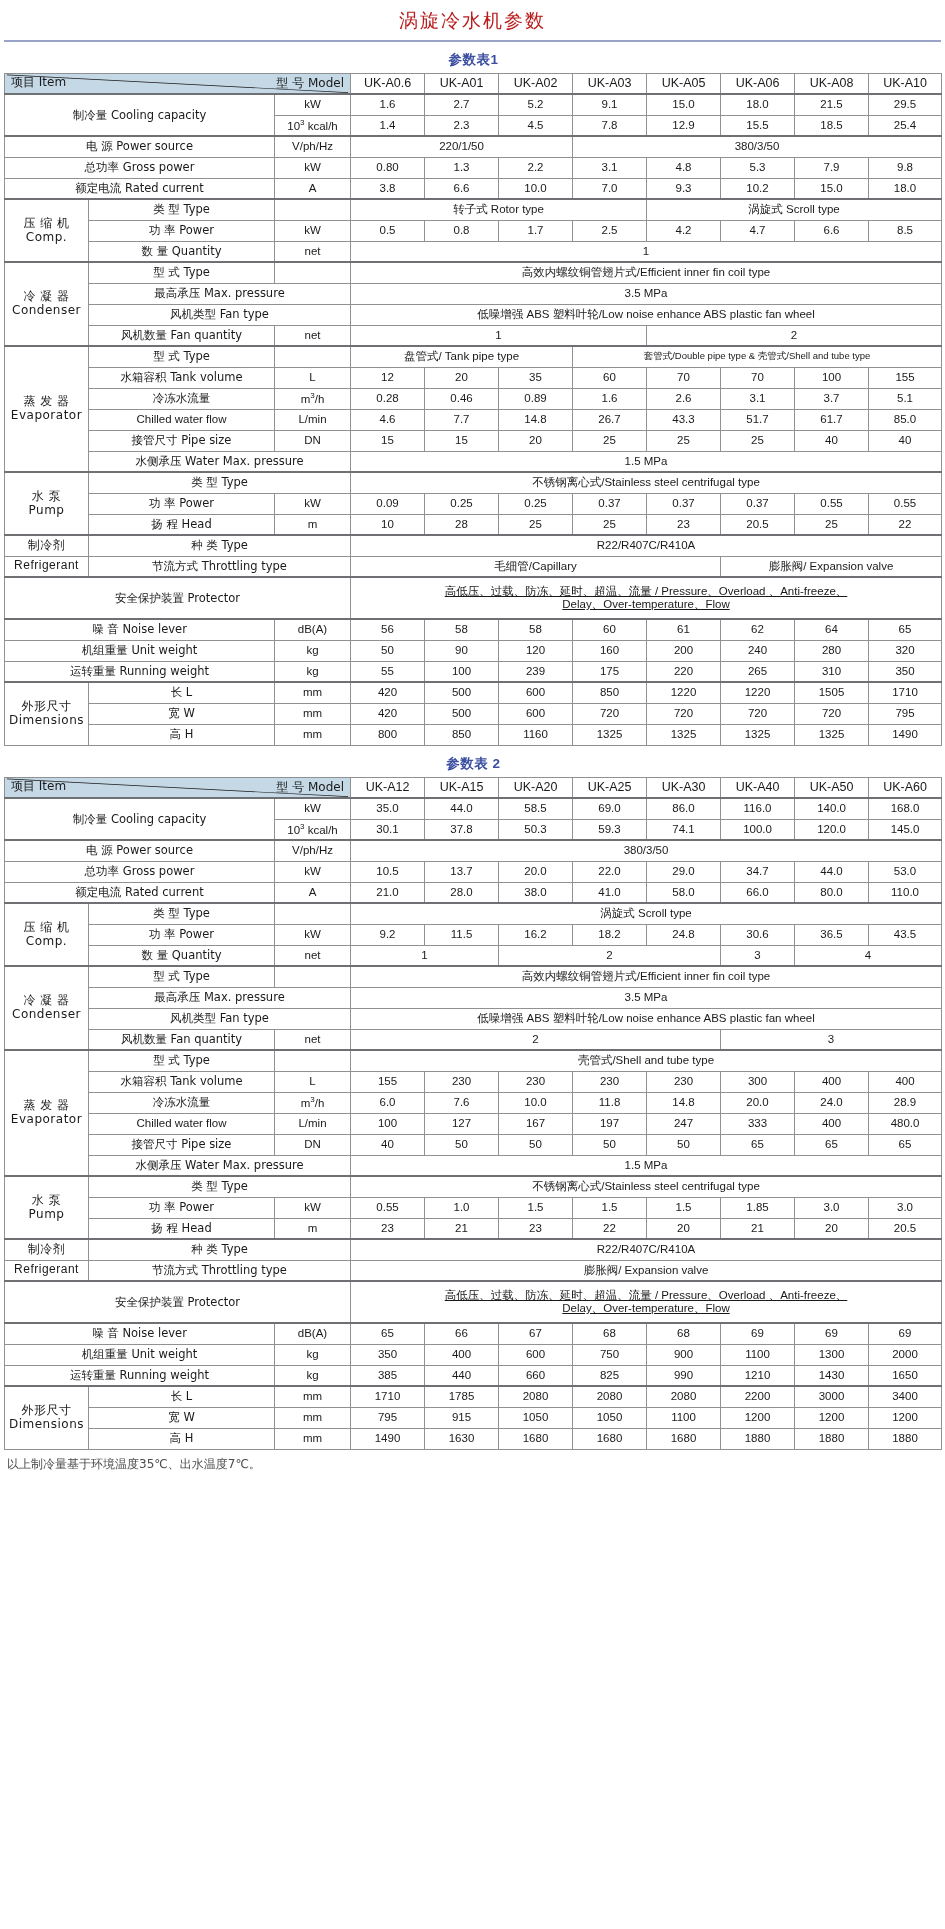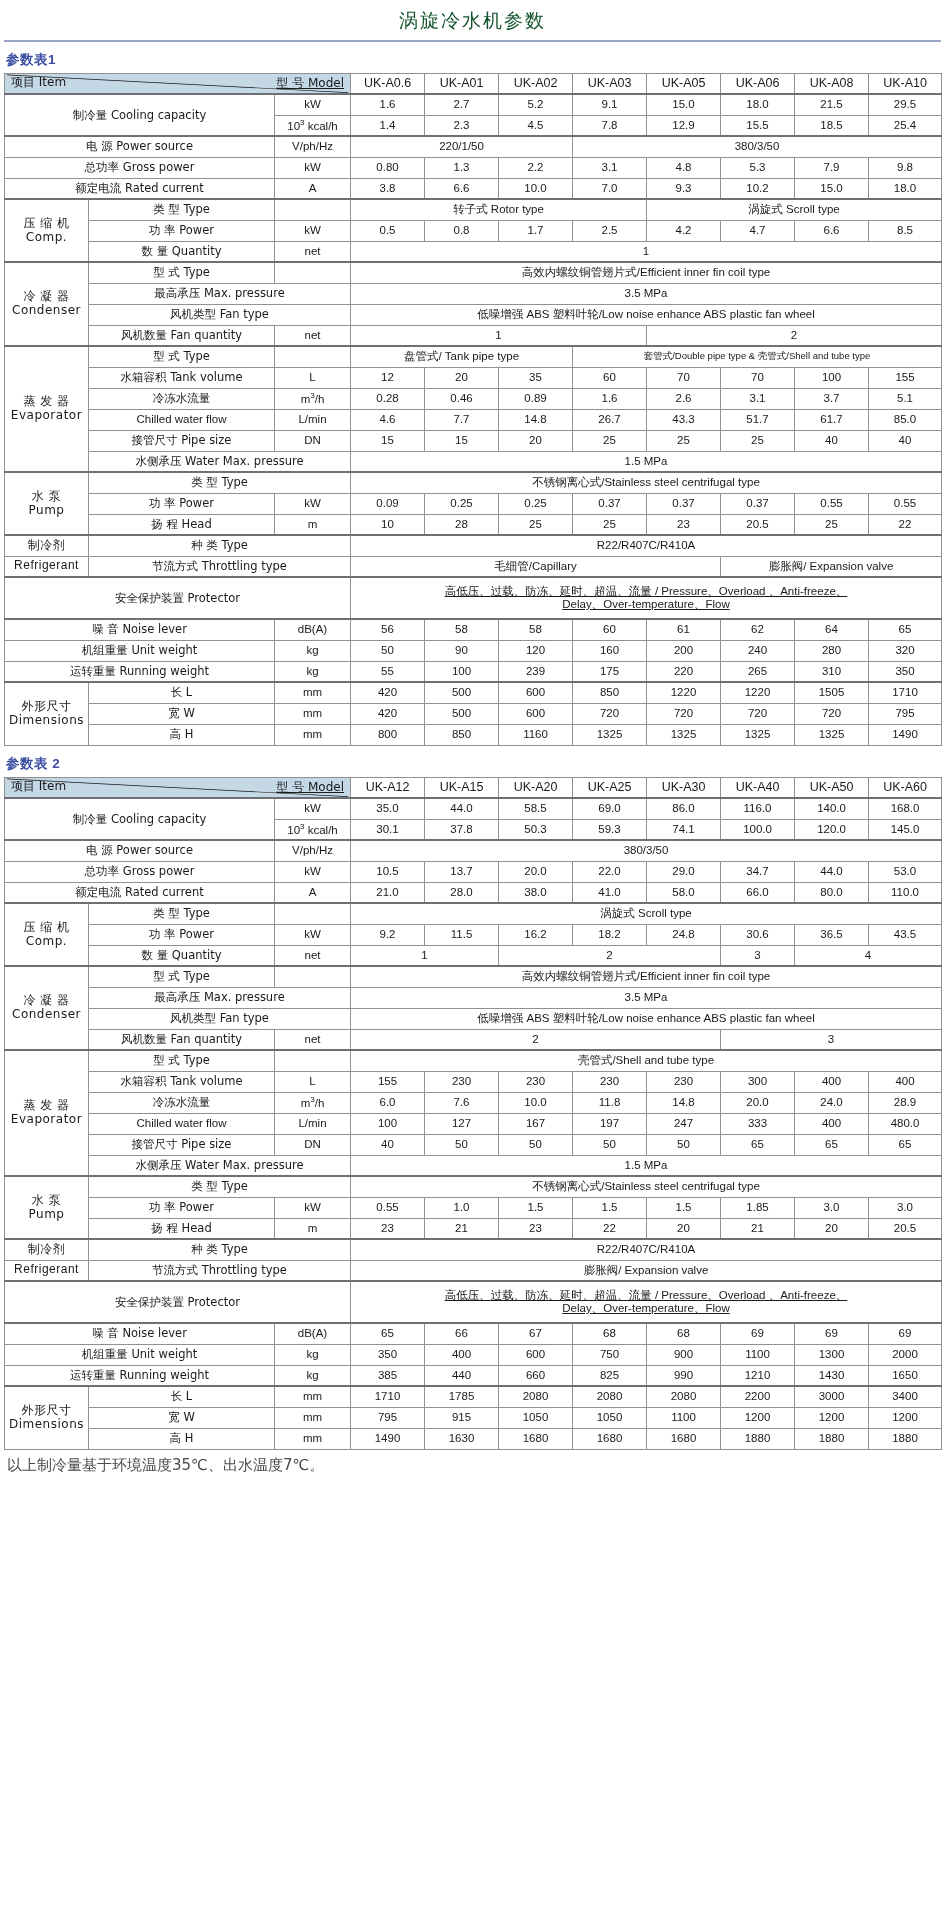--- a/index.html
+++ b/index.html
@@ -8,35 +8,35 @@
     background: #ffffff;
     font-family: "Liberation Sans", "DejaVu Sans", sans-serif;
   }
   body { width: 945px; height: 1929px; position: relative; overflow: hidden; }
 
   .page { padding: 0 4px; }
 
   
   .title-block { text-align: center; padding-top: 8px; }
   .title-cn {
-    font-size: 19px; color: #14532d; letter-spacing: 2px;
+    font-size: 19px; color: #b91c1c; letter-spacing: 2px;
     font-family: "DejaVu Serif", "Liberation Serif", serif;
     line-height: 1.35;
   }
   .title-main {
     font-size: 21px; color: #3b4ea0; font-weight: bold;
     letter-spacing: 4px; line-height: 1.4; margin-top: 1px;
   }
   .title-rule {
     margin: 6px 0 0 0; height: 2px; background: #9aa3c8; width: 100%;
   }
 
   .section-label {
     color: #3b4ea0; font-size: 13.5px; font-weight: bold;
-    margin: 9px 0 4px 2px; letter-spacing: 0.5px;
+    margin: 9px 0 4px 2px; letter-spacing: 0.5px; text-align: center;
   }
 
   
   table.spec {
     border-collapse: collapse;
     width: 937px;
     table-layout: fixed;
     font-size: 11.5px;
     color: #1a1a1a;
   }
@@ -72,30 +72,30 @@
 
   
   .corner {
     position: relative;
     background: #c5d8e6 !important;
     padding: 0 !important;
     height: 46px;
   }
   .corner svg { position: absolute; inset: 0; width: 100%; height: 100%; }
   .corner .model-lab {
-    position: absolute; right: 6px; top: 3px; font-size: 12px; text-decoration: underline;
+    position: absolute; right: 6px; top: 3px; font-size: 12px;
   }
   .corner .item-lab {
     position: absolute; left: 6px; bottom: 3px; font-size: 12px;
   }
   .sup { font-size: 8px; vertical-align: super; }
   .two-line { white-space: normal; line-height: 1.25; text-decoration: underline; }
   .small-in { font-size: 9.5px; }
   .footnote {
-    font-size: 15px; color: #4a4a4a; margin: 6px 0 0 3px;
+    font-size: 12px; color: #4a4a4a; margin: 6px 0 0 3px;
   }
   .grp-two { line-height: 1.7; }
 </style>
 </head>
 <body>
 
 <div class="page">
 
   <div class="title-block">
     <div class="title-cn">涡旋冷水机参数</div>

